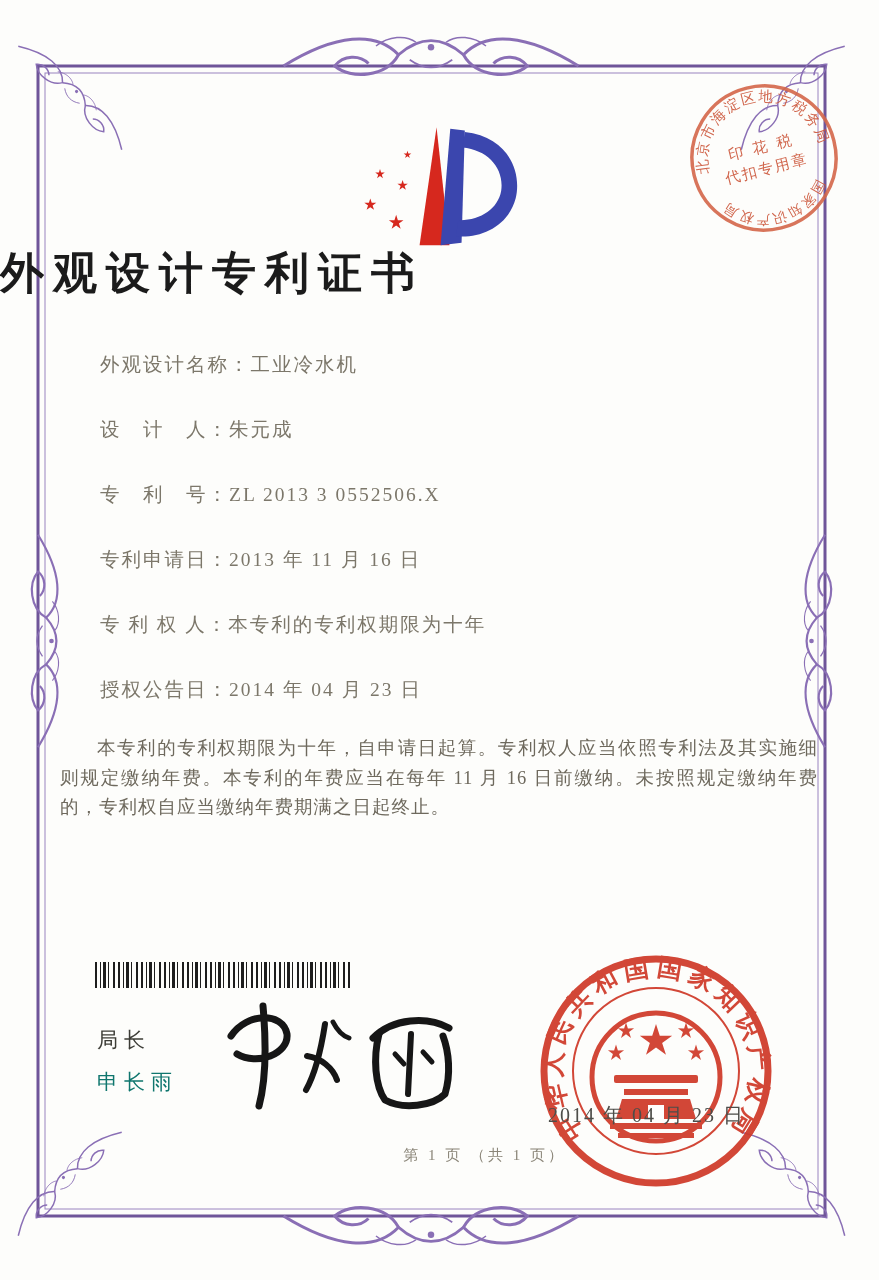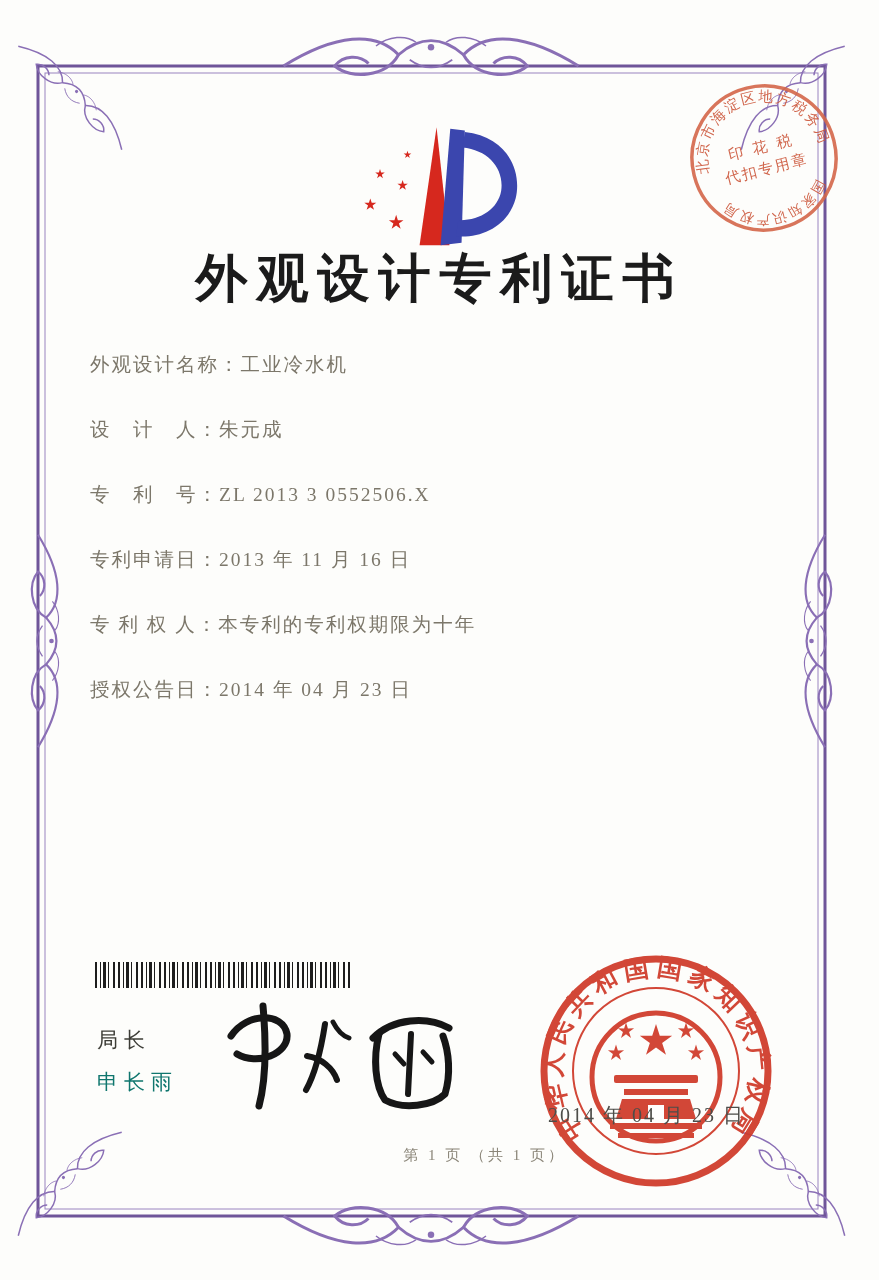--- a/index.html
+++ b/index.html
@@ -5,24 +5,24 @@
   html,body{margin:0;padding:0;background:#e9e9e9;}
   .page{
     position:relative;width:879px;height:1280px;margin:0 auto;
     background:#fdfdfb;overflow:hidden;
     font-family:"Liberation Serif","DejaVu Serif",serif;
   }
   .abs{position:absolute;}
   
   .cert-no{left:84px;top:110px;font-size:21px;color:#8d897d;letter-spacing:5px;}
   
-  .title{left:0;top:244px;width:100%;text-align:center;font-size:52px;
+  .title{left:0;top:244px;width:100%;text-align:left;font-size:44px;
          font-weight:700;color:#1b1b1b;letter-spacing:9px;}
   
-  .fields{left:90px;top:352px;width:640px;}
+  .fields{left:100px;top:352px;width:640px;}
   .field-row{height:65px;font-size:19.5px;color:#7c776a;letter-spacing:2px;line-height:26px;}
   
   .paras{left:60px;top:734px;width:758px;font-size:18.5px;color:#6e695d;
          line-height:29.5px;letter-spacing:1px;text-align:justify;}
   .paras p{margin:0;text-indent:2em;}
   
   .barcode{left:95px;top:962px;width:258px;height:26px;
     background:repeating-linear-gradient(90deg,
       #1d1d1d 0 2px,transparent 2px 5px,
       #1d1d1d 5px 6px,transparent 6px 8px,
@@ -106,20 +106,21 @@
     </div>
     <div class="field-row">
       <span>专 利 权 人：</span><span>本专利的专利权期限为十年</span>
     </div>
     <div class="field-row">
       <span>授权公告日：</span><span>2014 年 04 月 23 日</span>
     </div>
   </div>
 
   <div class="abs content paras">
+    <p>本专利的专利权期限为十年，自申请日起算。专利权人应当依照专利法及其实施细则规定缴纳年费。本专利的年费应当在每年 11 月 16 日前缴纳。未按照规定缴纳年费的，专利权自应当缴纳年费期满之日起终止。</p>
   </div>
 
   <div class="abs content barcode"></div>
 
   <div class="abs content sig-title">局长</div>
   <div class="abs content sig-name">申长雨</div>
   <svg class="abs content sig-svg" width="270" height="115" viewBox="0 0 270 115" fill="none" stroke="#161616" stroke-linecap="round" stroke-linejoin="round">
     <path d="M26,36 C42,12 78,12 82,34 C84,54 52,66 32,54" stroke-width="7"></path>
     <path d="M58,6 C61,40 61,80 54,106" stroke-width="7"></path>
     <path d="M120,24 C116,50 110,74 101,90" stroke-width="6"></path>

